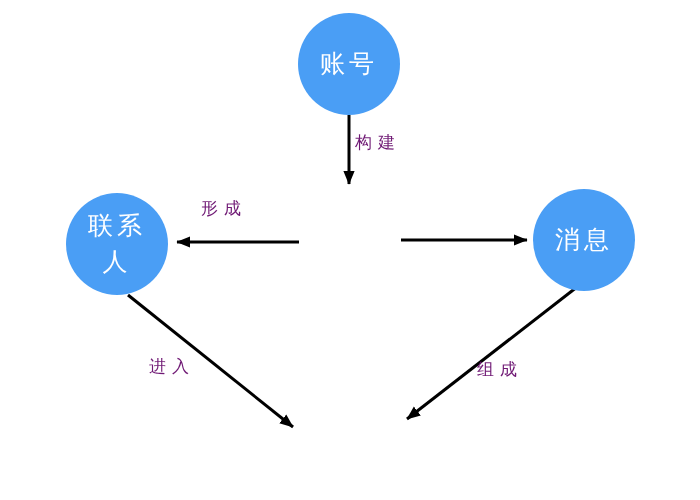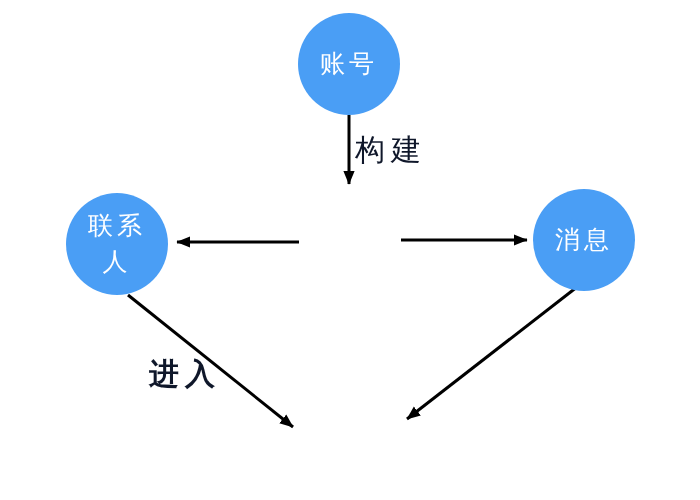--- a/index.html
+++ b/index.html
@@ -40,30 +40,30 @@
   }
   
   #node-account      { left: 298px; top: 13px;  }
   #node-relationship { left: 299px; top: 190px; }
   #node-contact      { left: 66px;  top: 193px; }
   #node-message      { left: 533px; top: 189px; }
   #node-conversation { left: 299px; top: 376px; }
 
   .edge-label {
     position: absolute;
-    color: #0f172a;
-    font-size: 30px;
+    color: #701a75;
+    font-size: 17px;
     letter-spacing: 6px;
     white-space: nowrap;
     line-height: 1.2;
   }
   #label-build    { left: 355px; top: 132px; }
   #label-form     { left: 201px; top: 198px; }
   #label-interact { left: 437px; top: 196px; }
-  #label-enter    { left: 149px; top: 356px; font-weight: bold; }
+  #label-enter    { left: 149px; top: 356px; }
   #label-compose  { left: 477px; top: 359px; }
 </style>
 </head>
 <body>
 
 <div class="canvas">
 
   <svg class="arrow-layer" width="700" height="500" viewBox="0 0 700 500" xmlns="http://www.w3.org/2000/svg">
     <defs>
       <marker id="ah" viewBox="0 0 10 10" refX="9.5" refY="5" markerWidth="4.6" markerHeight="4.6" orient="auto" markerUnits="strokeWidth">
@@ -81,15 +81,17 @@
     <span class="node-label">账号</span>
   </div>
   <div class="node" id="node-message">
     <span class="node-label">消息</span>
   </div>
   <div class="node" id="node-contact">
     <span class="node-label">联系人</span>
   </div>
 
   <div class="edge-label" id="label-build">构建</div>
+  <div class="edge-label" id="label-form">形成</div>
   <div class="edge-label" id="label-enter">进入</div>
+  <div class="edge-label" id="label-compose">组成</div>
 
 </div>
 
 </body></html>

